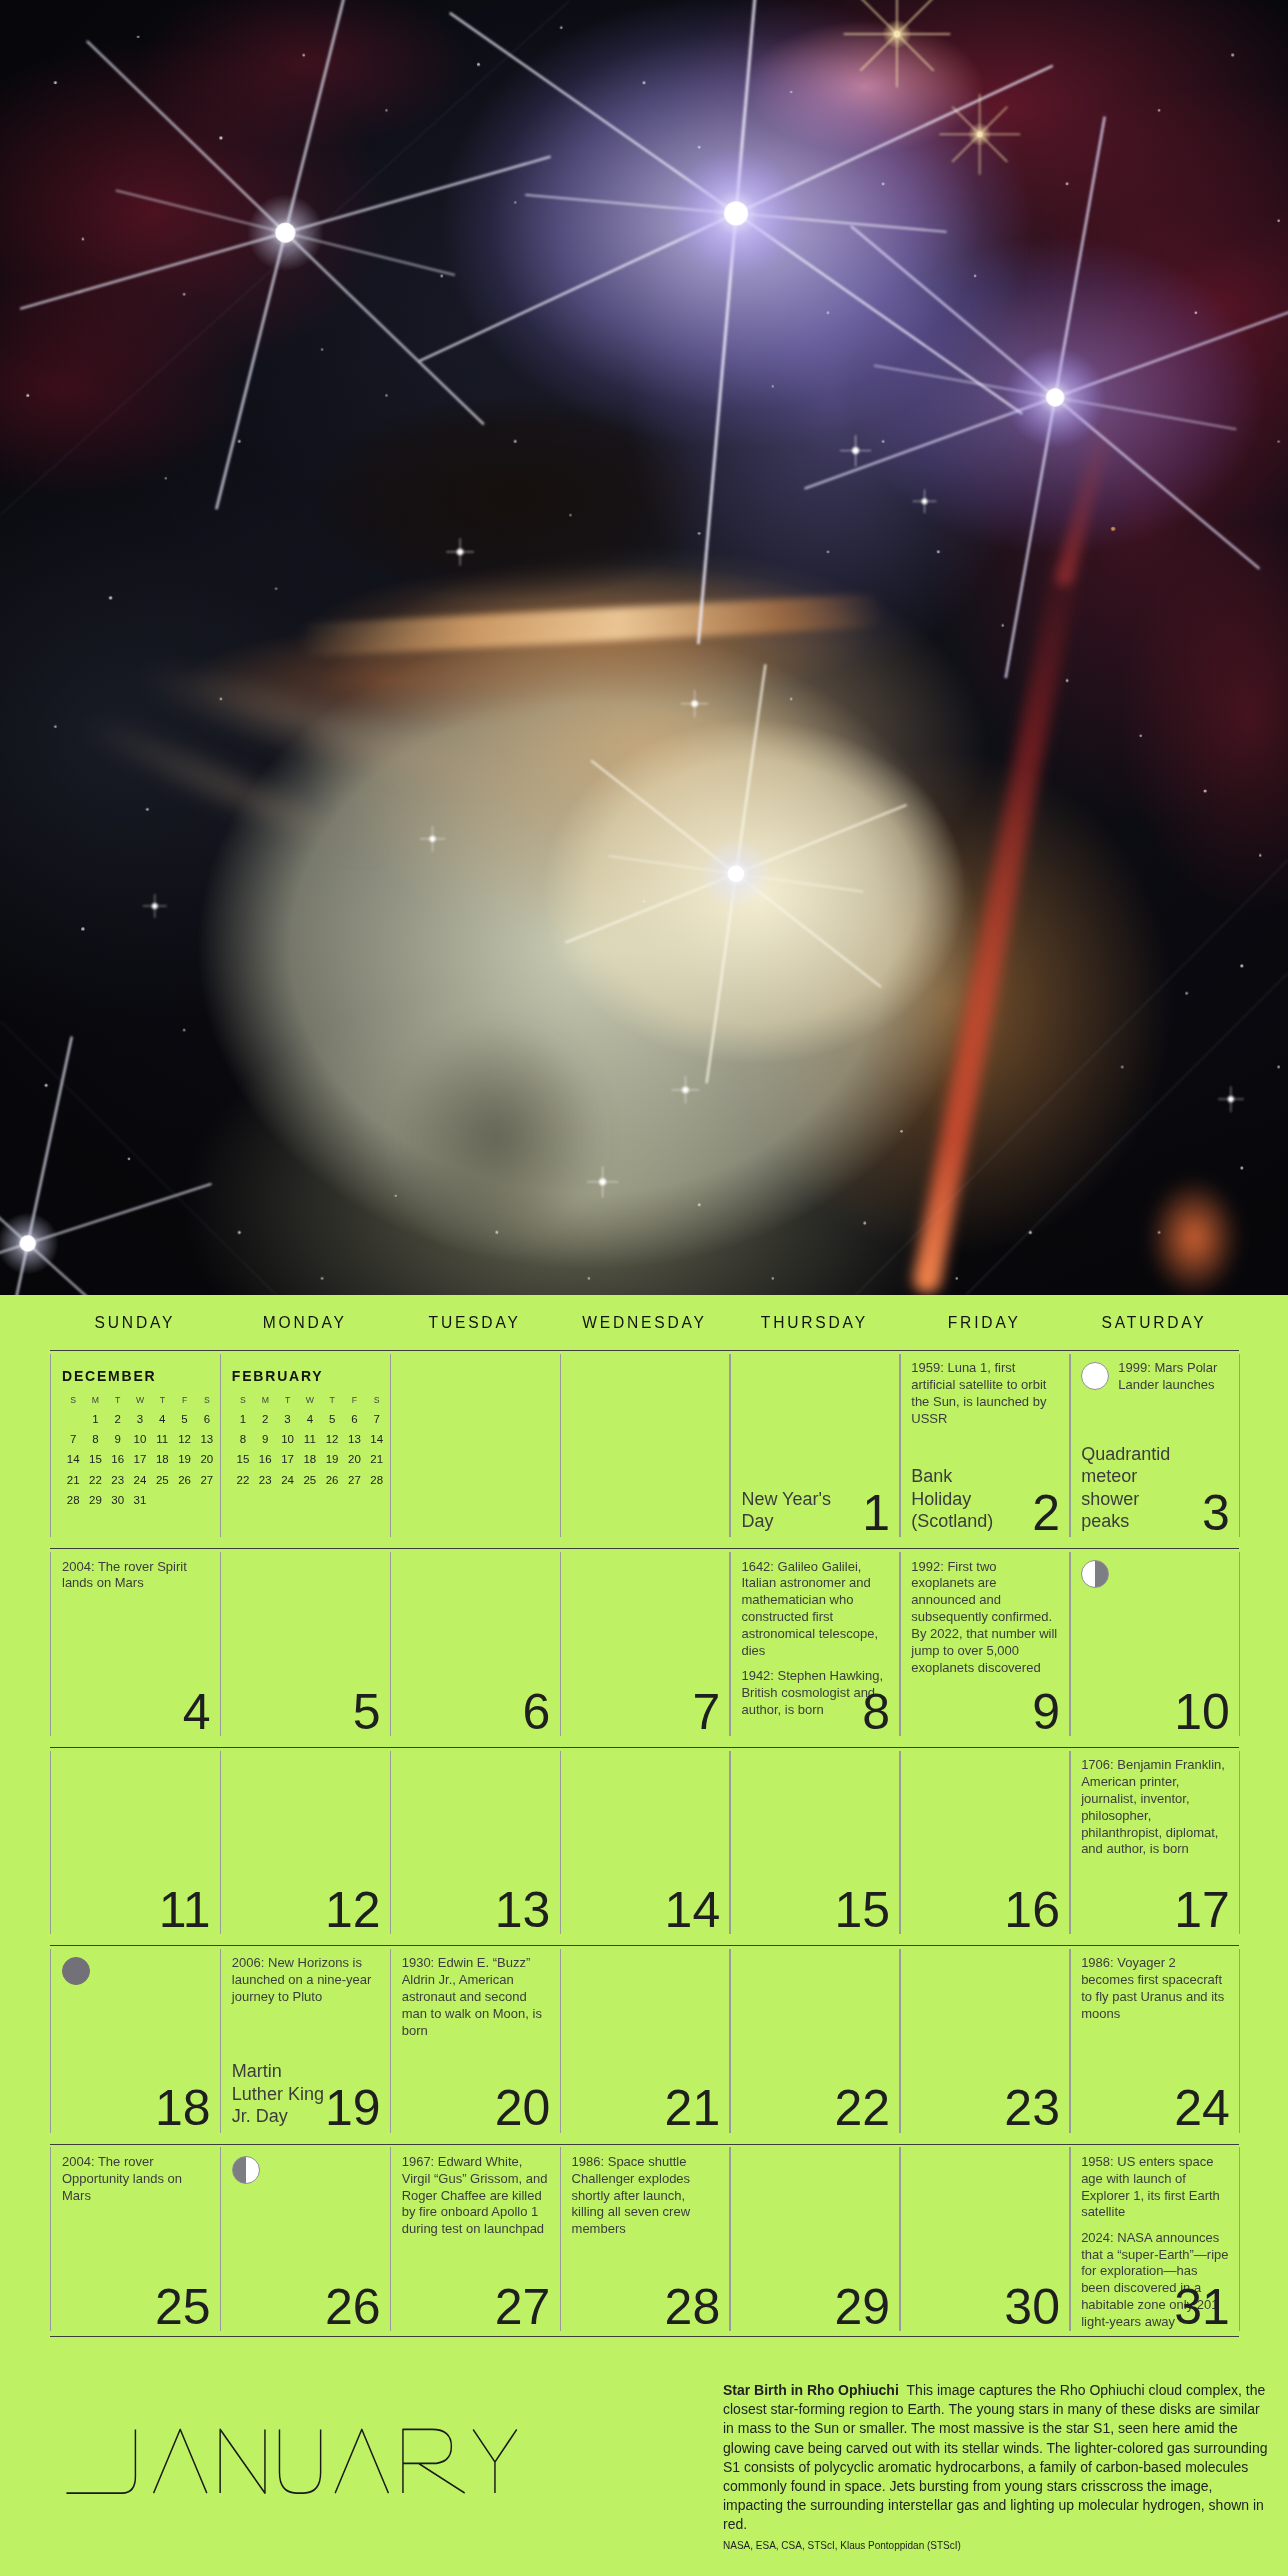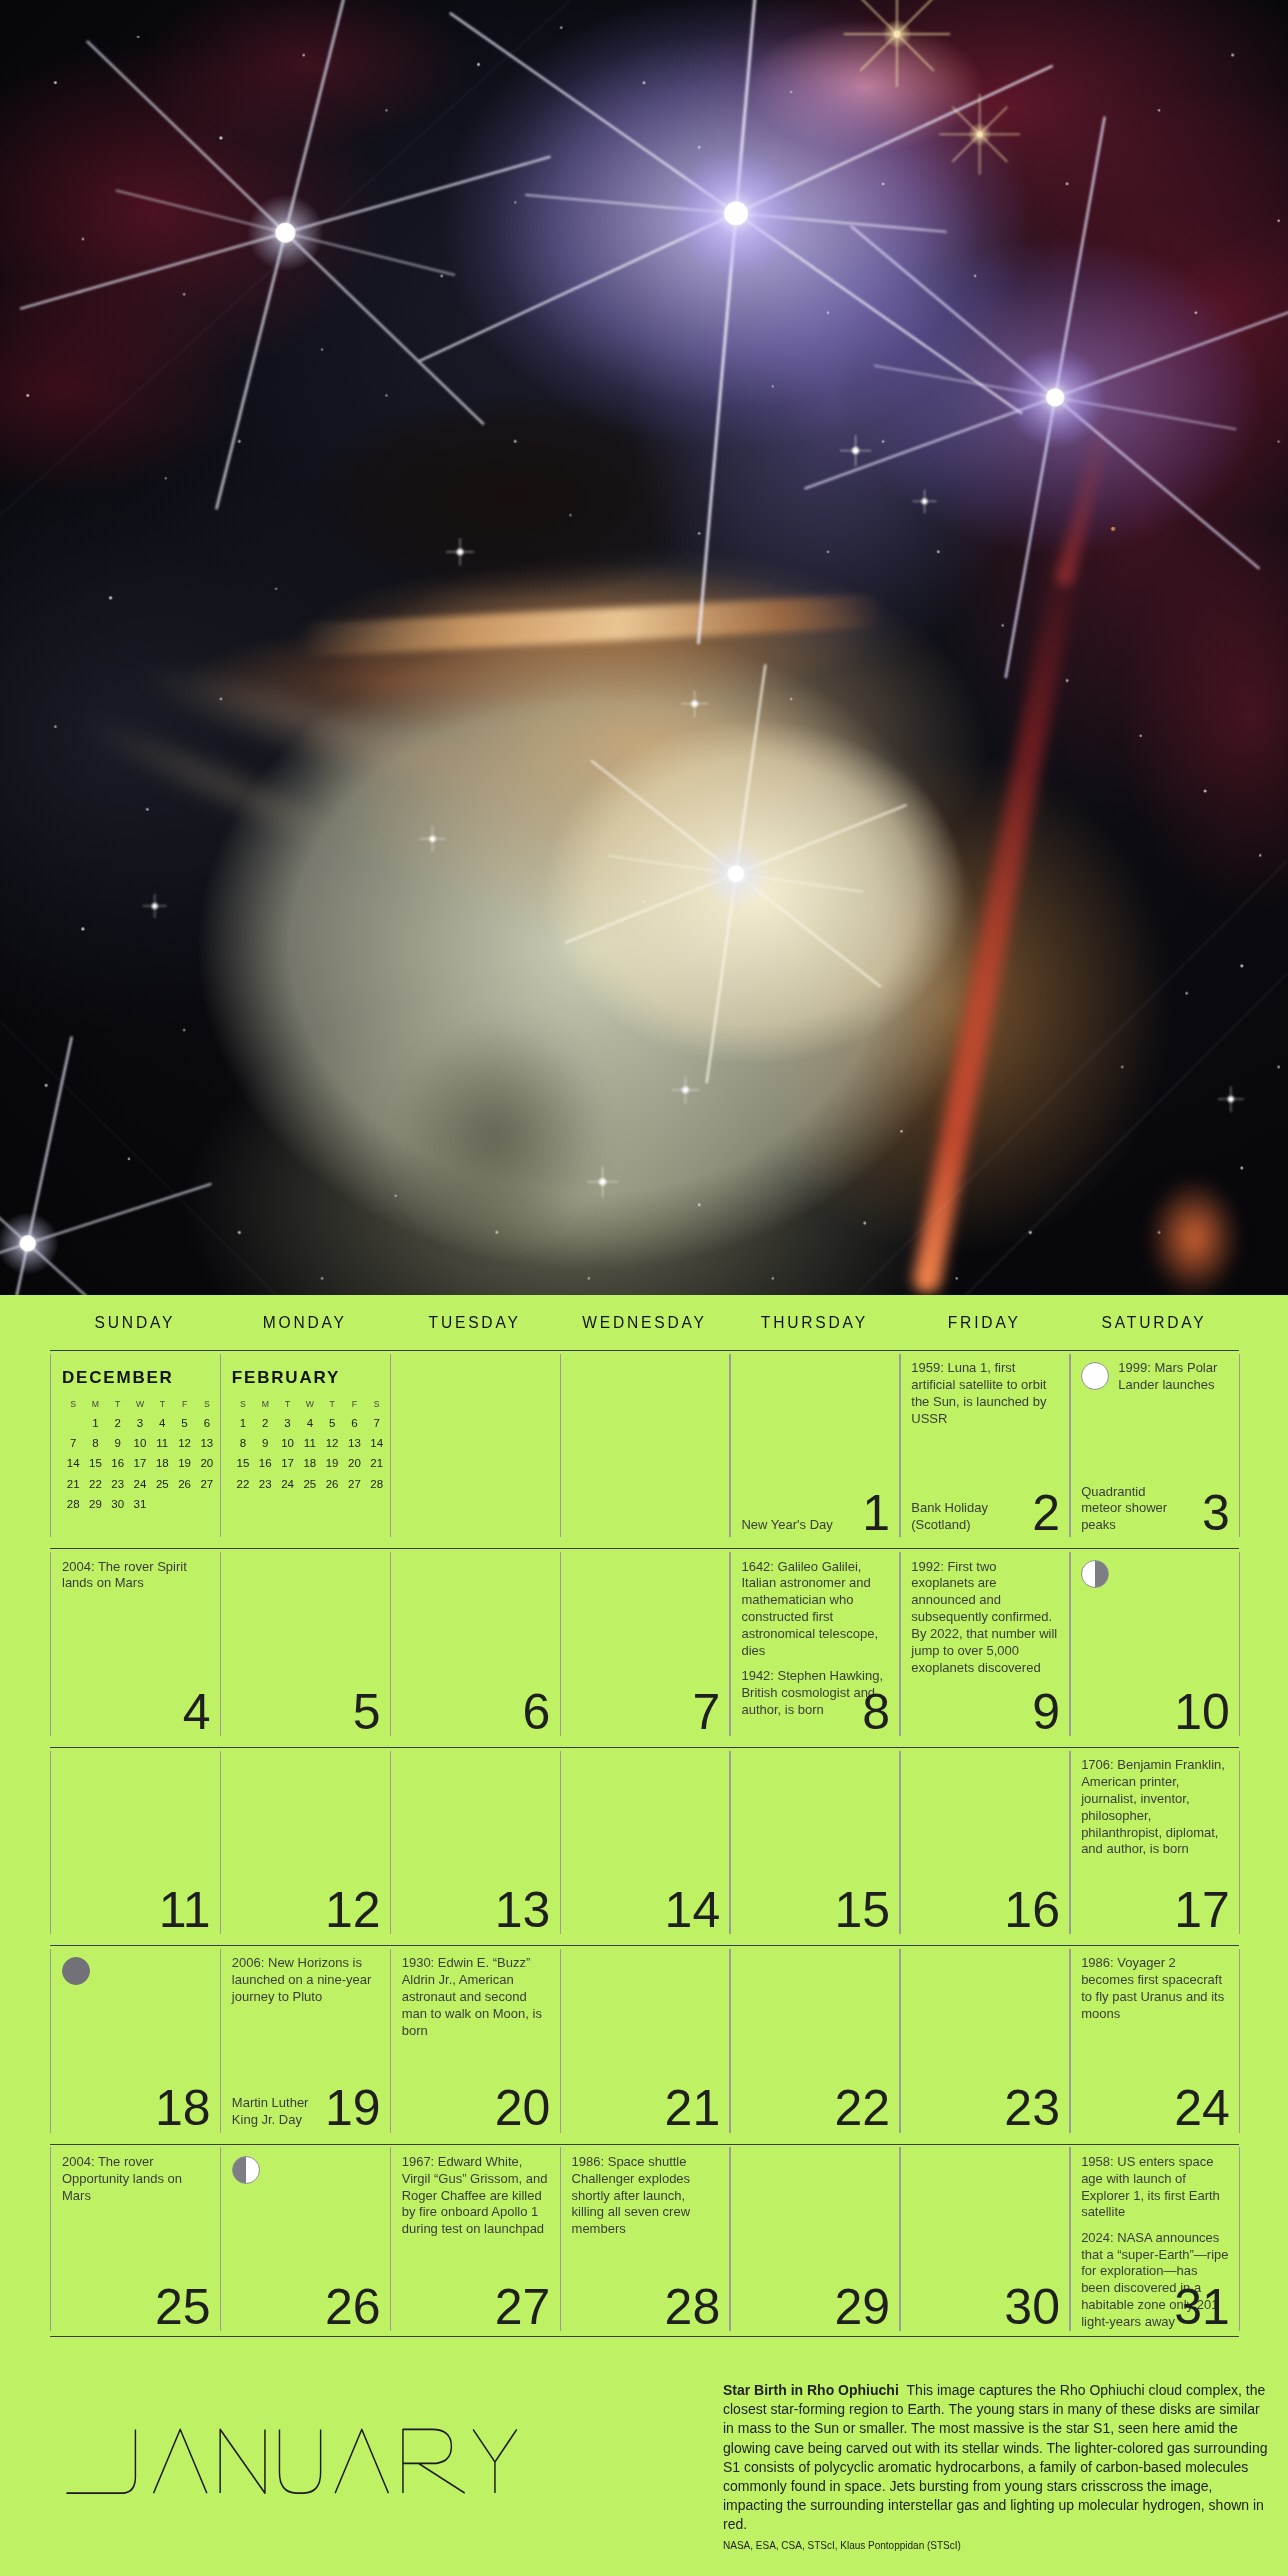--- a/index.html
+++ b/index.html
@@ -61,30 +61,30 @@
         border-top:1.8px solid #3c3c3c;margin-bottom:6.4px;}
   .week.last{border-bottom:1.8px solid #3c3c3c;margin-bottom:0;}
   .week::after{content:"";position:absolute;right:-0.9px;top:2.8px;bottom:4.6px;width:1.4px;background:#9b9b9b;}
   .cell{position:relative;padding:9.2px 9.2px 0 12px;overflow:hidden;}
   .cell::before{content:"";position:absolute;left:0;top:2.8px;bottom:4.6px;width:1.4px;background:#9b9b9b;}
   .date{position:absolute;right:9.2px;bottom:3.7px;font-size:50px;line-height:1;font-weight:300;
         color:#1f1f1f;letter-spacing:0;}
   .top{display:flex;align-items:flex-start;}
   .evs{flex:1;}
   .ev{margin:0 0 8.3px 0;font-size:13px;line-height:1.3;color:#3c3c3c;}
-  .holiday{position:absolute;left:12px;bottom:9.2px;max-width:60%;font-size:13px;line-height:1.25;color:#3c3c3c;}
+  .holiday{position:absolute;left:12px;bottom:9.2px;max-width:60%;font-size:18px;line-height:1.25;color:#3c3c3c;}
   .moon{width:28px;height:28px;border-radius:50%;border:1.8px solid #8f8f94;box-sizing:border-box;
         flex:none;margin:1.8px 9.2px 0 0;background:#fff;}
   .moon.new-moon{background:#717177;border-color:#717177;}
   .moon.last-quarter{background:linear-gradient(to right,#ffffff 50%,#7d7d84 50%);}
   .moon.first-quarter{background:linear-gradient(to right,#7d7d84 50%,#ffffff 50%);}
 
   
   .mini{padding-top:7.4px;width:156px;}
-  .mini .mtitle{font-size:17px;font-weight:bold;letter-spacing:1.8px;color:#141414;margin-bottom:11px;}
+  .mini .mtitle{font-size:14px;font-weight:bold;letter-spacing:1.8px;color:#141414;margin-bottom:11px;}
   .mini .mgrid{display:grid;grid-template-columns:repeat(7,1fr);row-gap:8.3px;justify-items:center;
         font-size:11.5px;color:#222;}
   .mini .mdow{font-size:8.7px;color:#444;}
 
   
   .logo{position:absolute;left:64px;top:2425px;}
   .desc{position:absolute;left:723px;top:2381px;width:545px;font-size:14px;line-height:1.37;color:#222;}
   .desc .dtitle{font-weight:bold;}
   .credit{font-size:10px;margin-top:4.6px;color:#222;}
 </style>

